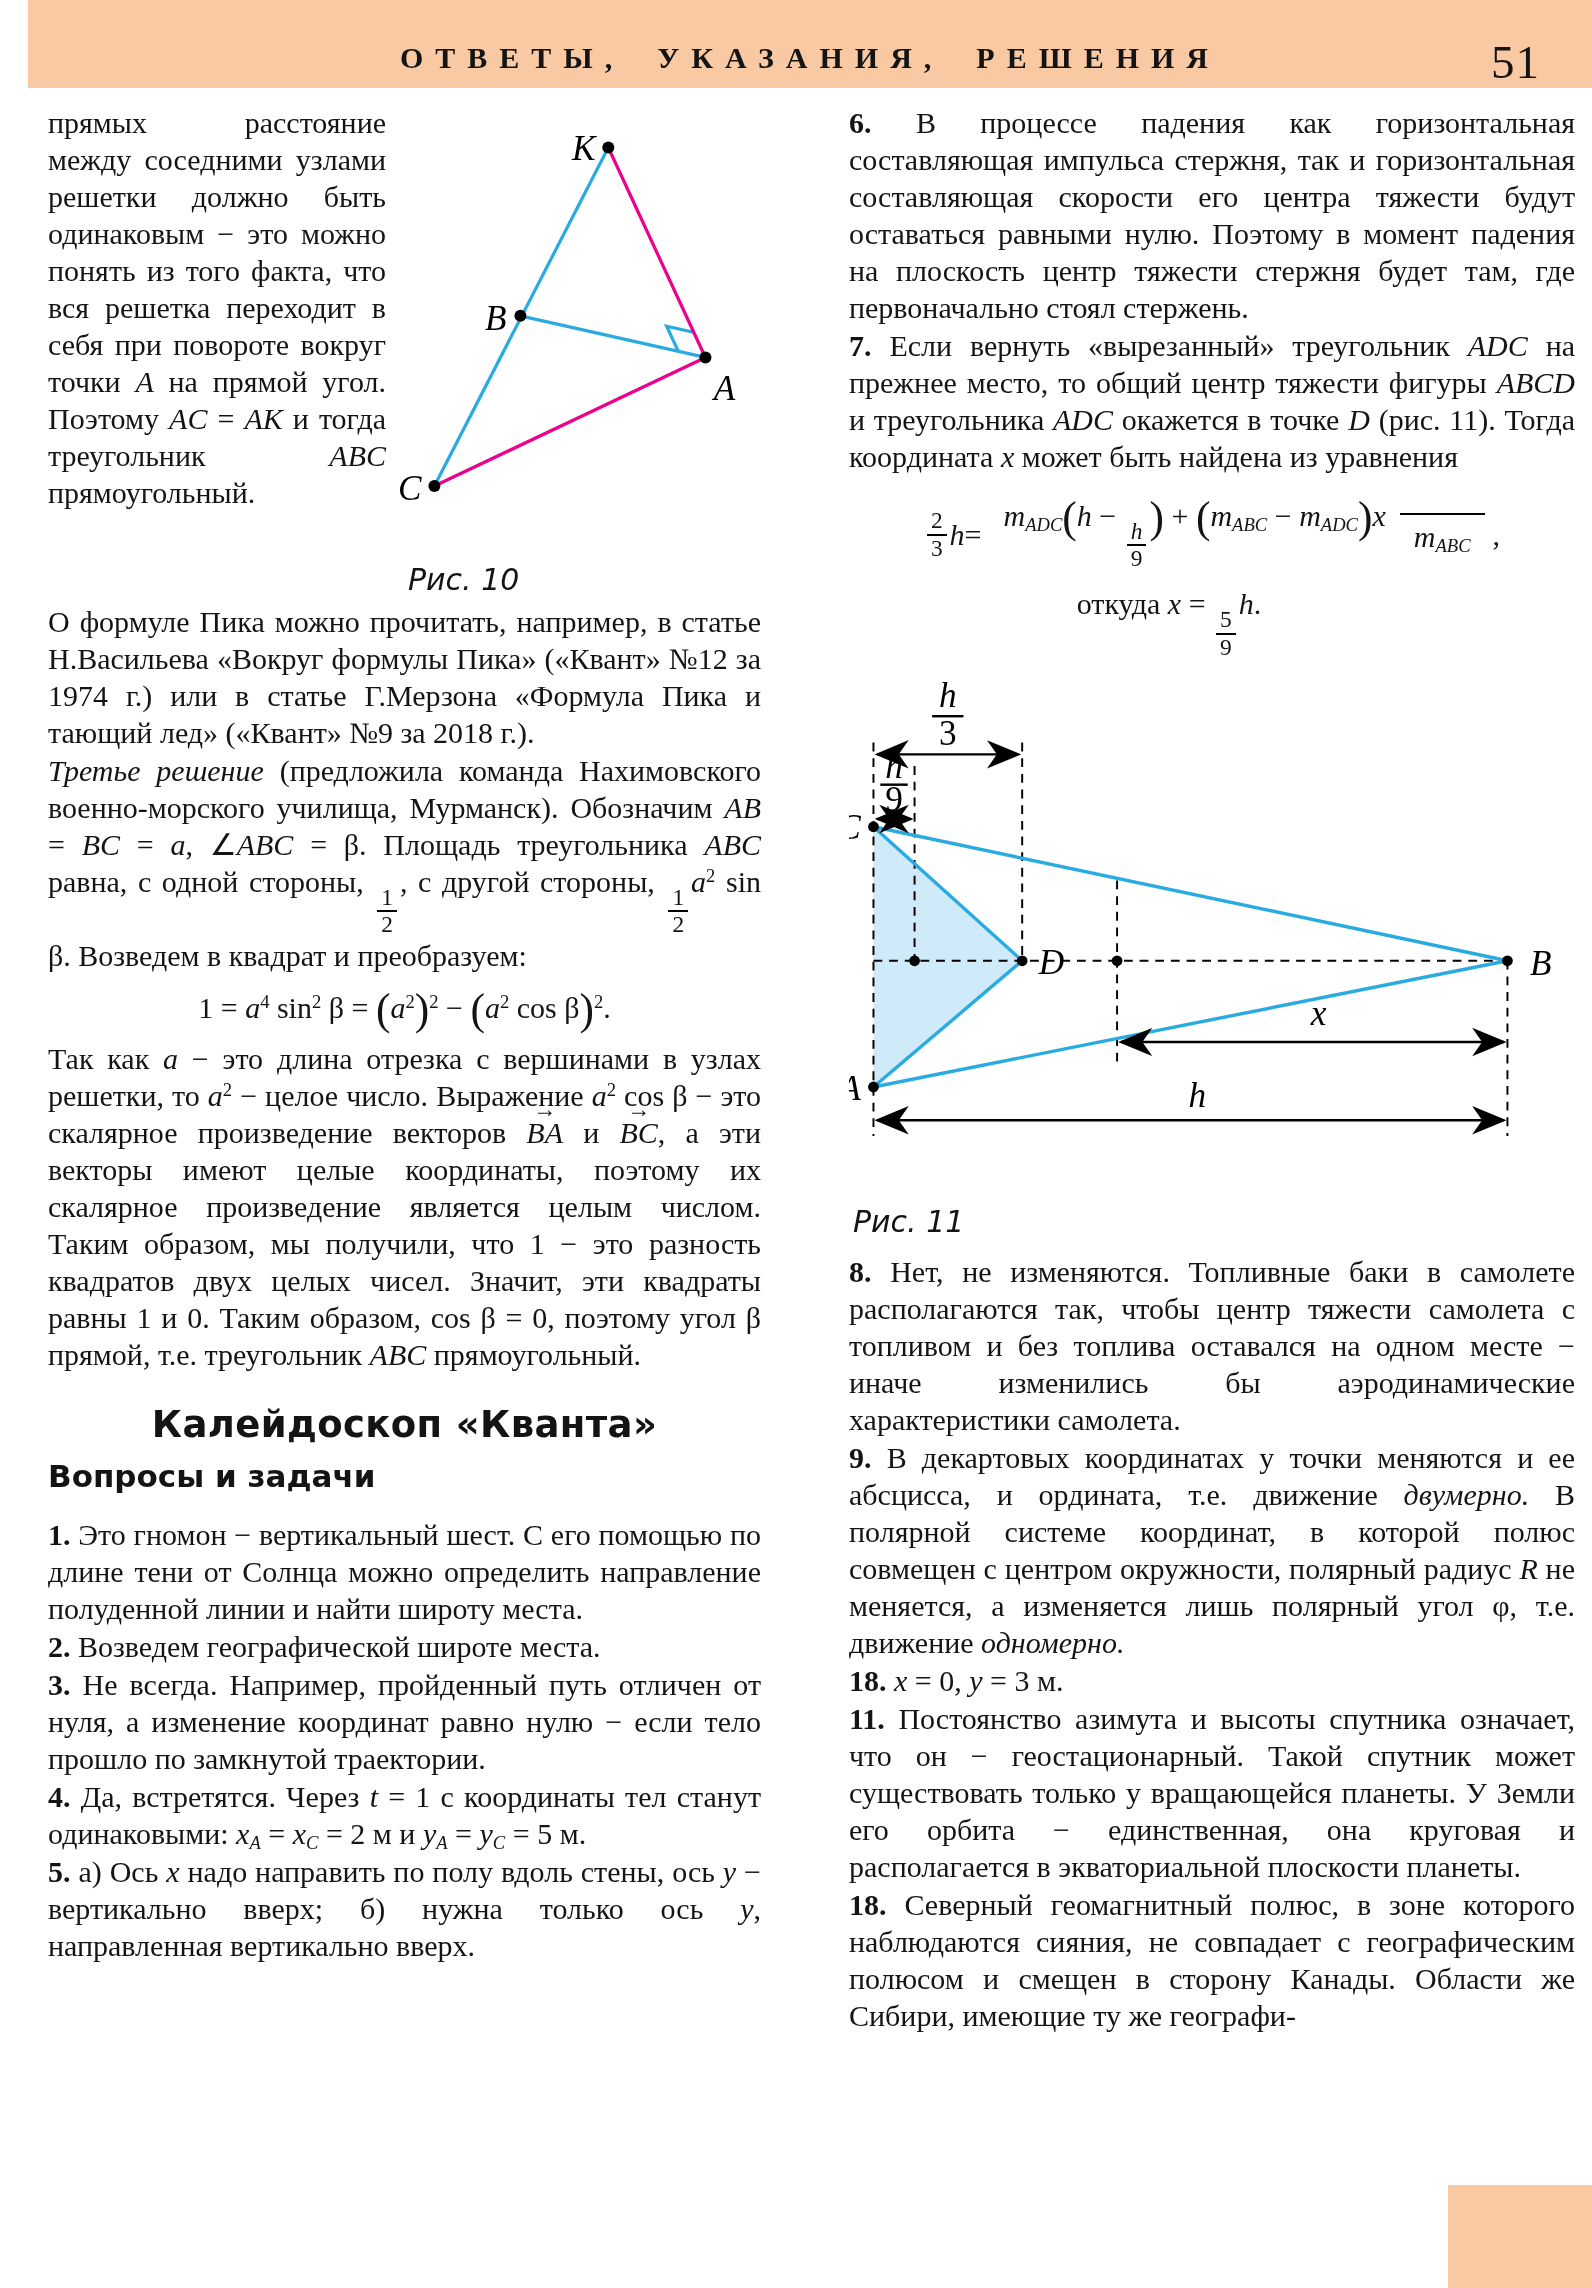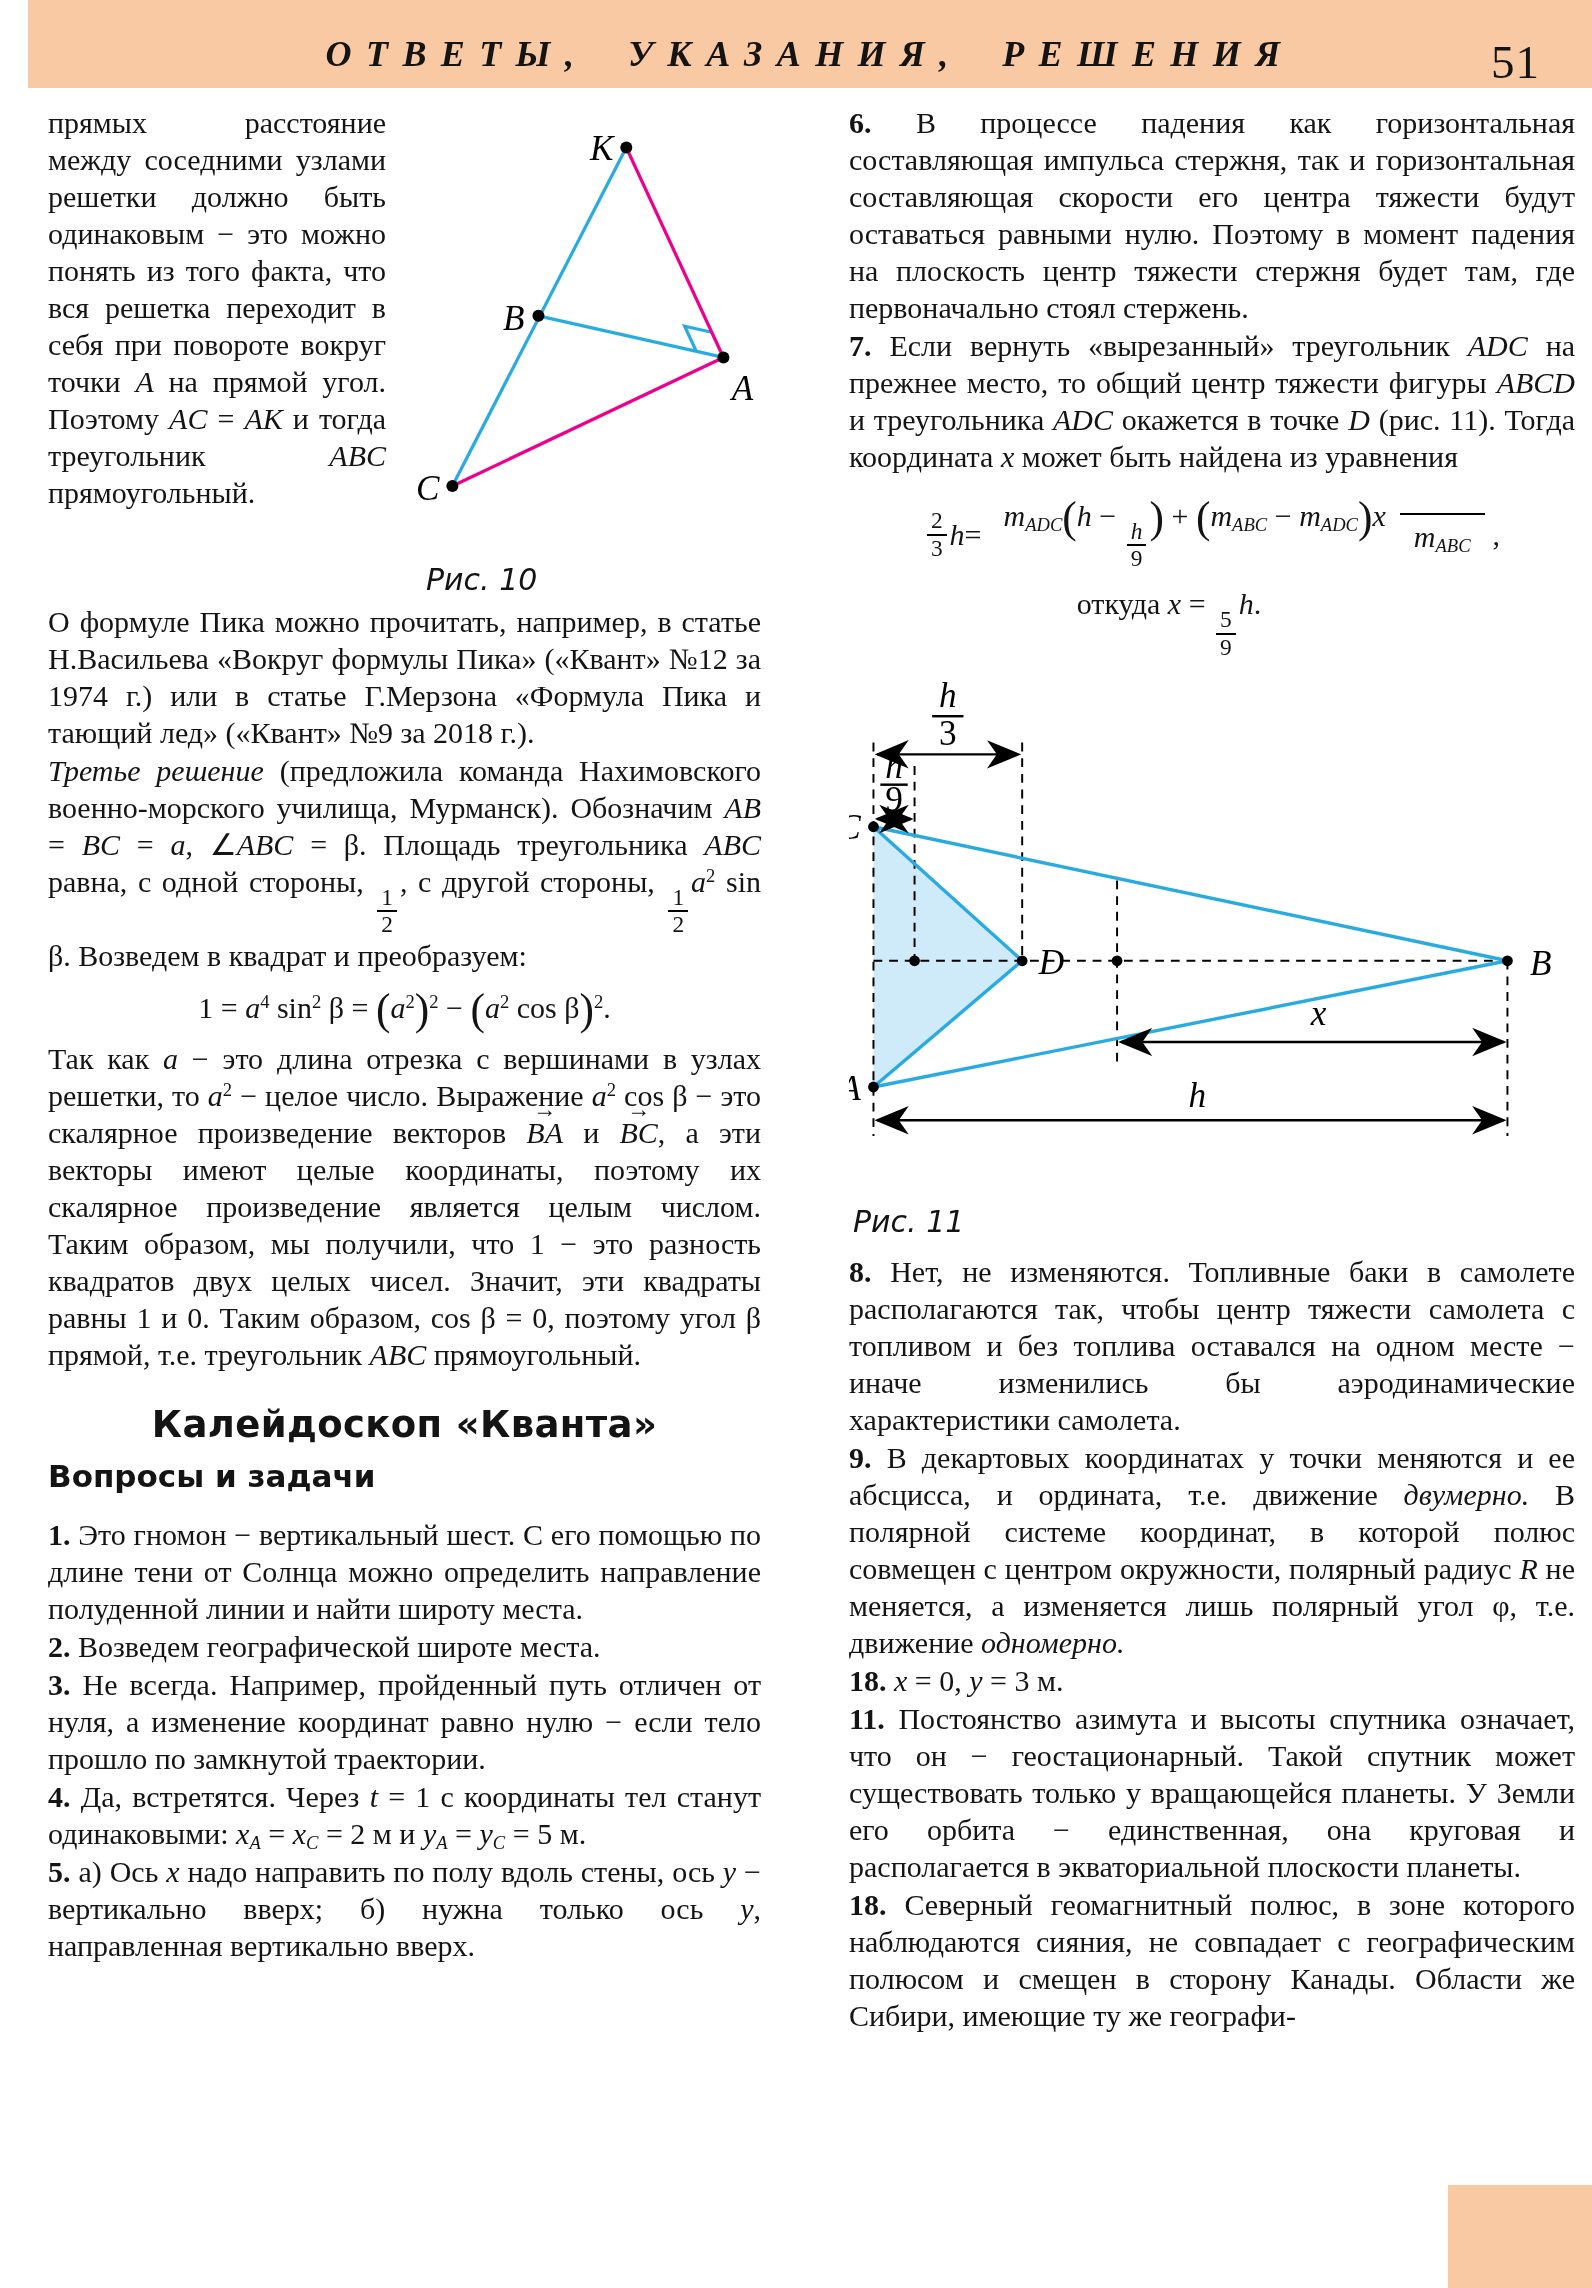--- a/index.html
+++ b/index.html
@@ -16,35 +16,35 @@
     background:#fff;color:var(--ink);
     font-family:"Liberation Serif",serif;
   }
   
   header{
     margin-left:28px;height:88px;background:var(--header_bg);
     display:flex;align-items:flex-end;justify-content:center;
     padding-bottom:13px;position:relative;
   }
   .header-title{
-    font-weight:bold;font-size:36px;letter-spacing:0.40em;word-spacing:0.45em;font-style:italic;
+    font-weight:bold;font-size:30px;letter-spacing:0.40em;word-spacing:0.45em;
   }
   .page-number{
     position:absolute;right:52px;bottom:2px;font-size:47px;line-height:1;font-weight:normal;
     letter-spacing:0.02em;
   }
   
   .columns{display:flex;padding:16px 17px 0 48px;gap:88px;}
   .col-left{width:713px;flex:none;}
   .col-right{flex:1;min-width:0;}
   
   .body{
     font-size:30px;line-height:37px;text-align:justify;margin:0 0 1px 0;
   }
-  .intro-row{display:flex;gap:22px;margin-bottom:6px;}
+  .intro-row{display:flex;gap:4px;margin-bottom:6px;}
   .narrow{width:338px;flex:none;}
   figure{margin:0;flex:1;}
   .figcap{
     font-family:"DejaVu Sans",sans-serif;font-style:italic;font-size:30px;
     margin:10px 0 0 18px;
   }
   .figcap11{margin:2px 0 14px 4px;}
   .num{font-weight:bold;}
   .it{font-style:italic;}
   .sup{font-size:0.62em;vertical-align:0.55em;line-height:0;}

